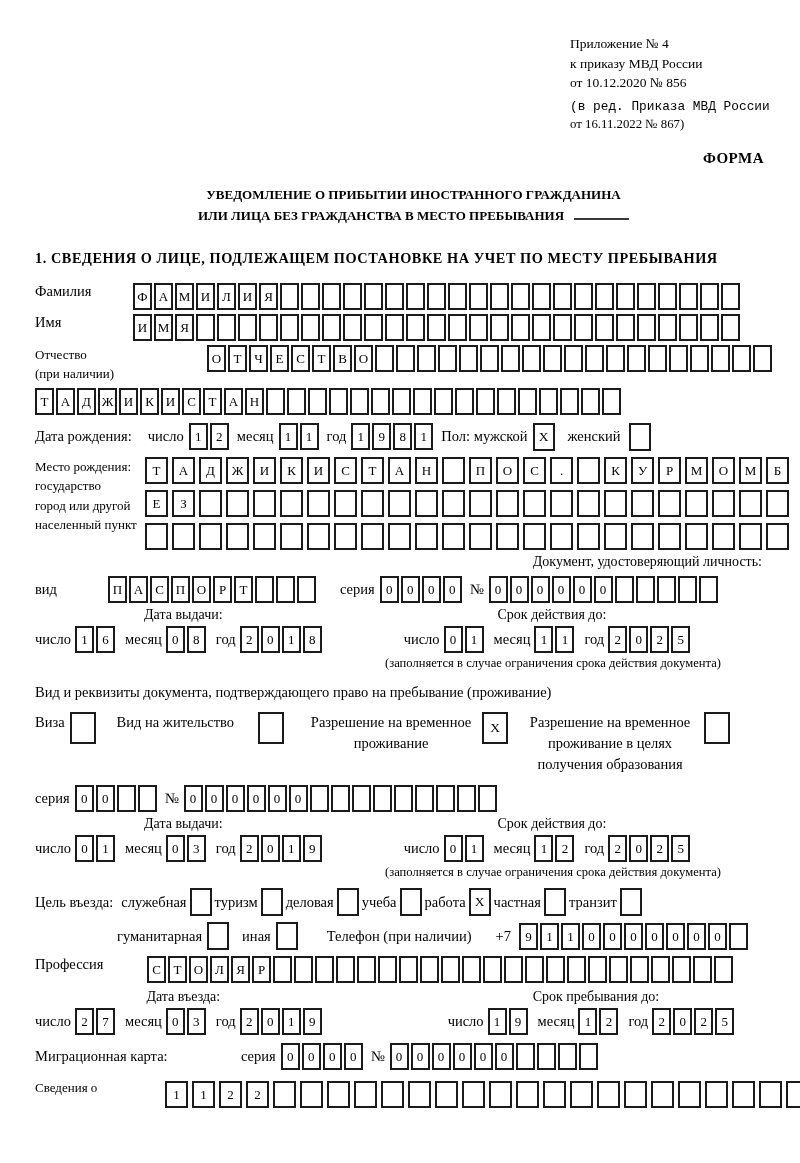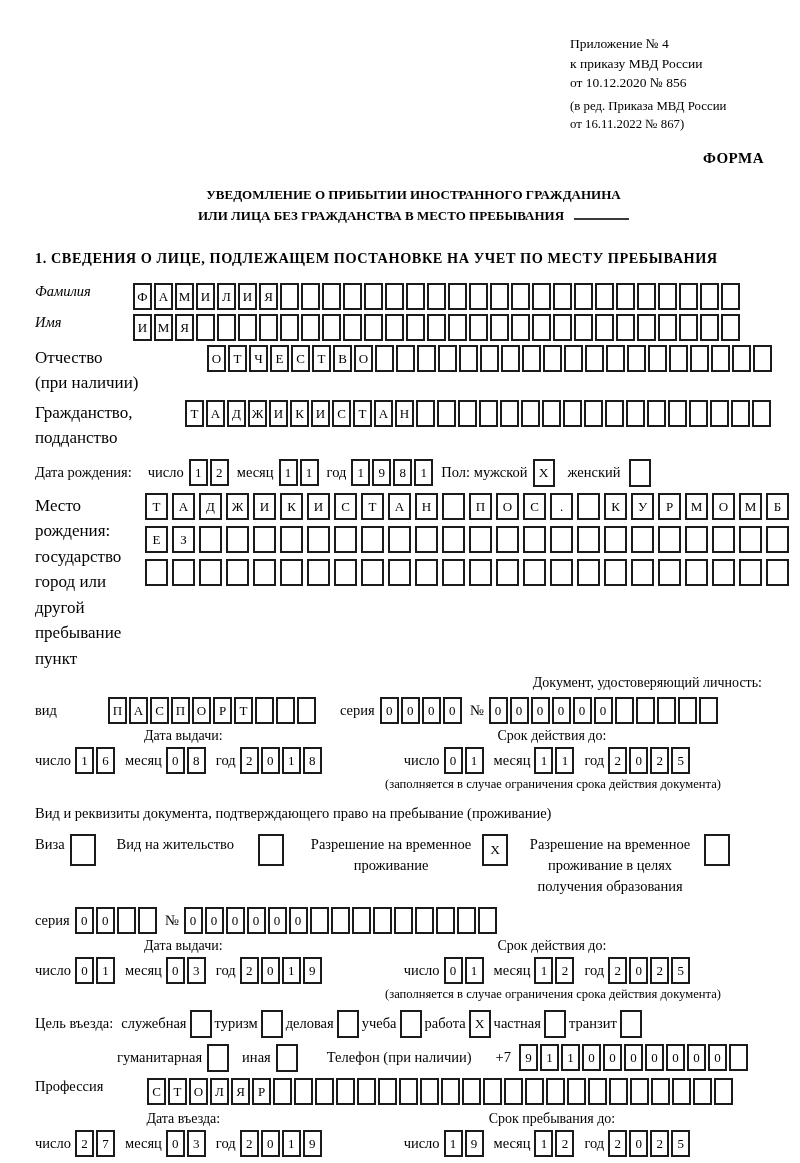--- a/index.html
+++ b/index.html
@@ -6,31 +6,31 @@
   .page{
     width:800px;height:1163px;box-sizing:border-box;
     padding:34px 8px 10px 35px;
     background:#ffffff;color:#000;
     font-family:"Liberation Serif", serif;
     overflow:hidden;position:relative;
   }
   
   .hdr-block{margin-left:535px;font-size:13.5px;line-height:1.45;}
   .hdr-sub{font-size:12.8px;line-height:1.4;}
-  .hdr-sub.first{margin-top:5px;}
+  .hdr-sub.first{margin-top:5px;font-family:Liberation Mono, monospace;}
   .forma{margin-top:16px;margin-right:28px;text-align:right;font-weight:bold;font-size:15px;letter-spacing:0.5px;}
   
   .title{margin-top:18px;text-align:center;font-weight:bold;font-size:13px;line-height:1.55;}
   .title-underline{display:inline-block;width:55px;height:13px;border-bottom:2px solid #3a3a3a;margin-left:10px;}
   .sec-heading{margin-top:24px;margin-bottom:16px;font-weight:bold;font-size:14.3px;letter-spacing:0.55px;}
   
   .row{display:flex;align-items:flex-start;margin-bottom:4px;font-size:14.5px;}
   .lbl{flex:none;}
-  .w98{width:98px;font-style:italic;} .w150{width:150px;} .w172{width:172px;} .w110{width:110px;} .w130{width:130px;}
-  .lbl-multi{flex:none;line-height:1.5;font-size:17px;}
+  .w98{width:98px;} .w150{width:150px;} .w172{width:172px;} .w110{width:110px;} .w130{width:130px;}
+  .lbl-multi{flex:none;line-height:1.5;font-size:13px;}
   .cells{display:flex;flex:none;align-items:flex-start;}
   .cell{
     display:inline-flex;align-items:center;justify-content:center;flex:none;
     width:15px;height:23px;border:2px solid #1b1b1b;margin-right:2px;
     font-size:13px;line-height:1;background:#fff;
   }
   .cells.wide .cell{width:19px;margin-right:4px;}
   .cellcol{display:flex;flex-direction:column;gap:6px;}
   .cellcol.reps{gap:9px;}
   .checkbox{
@@ -190,24 +190,20 @@
         <span class="cell"></span>
         <span class="cell"></span>
         <span class="cell"></span>
         <span class="cell"></span>
         <span class="cell"></span>
         <span class="cell"></span>
       </span>
   </div>
 
   <div class="row">
-    <span class="lbl-multi w150">
-      <div>Гражданство,</div>
-      <div>подданство</div>
-    </span>
     <span class="cells">
         <span class="cell">Т</span>
         <span class="cell">А</span>
         <span class="cell">Д</span>
         <span class="cell">Ж</span>
         <span class="cell">И</span>
         <span class="cell">К</span>
         <span class="cell">И</span>
         <span class="cell">С</span>
         <span class="cell">Т</span>
@@ -256,21 +252,21 @@
     <span class="checkbox">X</span>
     <span class="gap8">женский</span>
     <span class="checkbox gap8"></span>
   </div>
 
   <div class="row" style="margin-top:6px;">
     <span class="lbl-multi w110">
       <div>Место рождения:</div>
       <div>государство</div>
       <div>город или другой</div>
-      <div>пребывание пункт</div>
+      <div>населенный пункт</div>
     </span>
     <span class="cellcol">
       <span class="cells wide">
           <span class="cell">Т</span>
           <span class="cell">А</span>
           <span class="cell">Д</span>
           <span class="cell">Ж</span>
           <span class="cell">И</span>
           <span class="cell">К</span>
           <span class="cell">И</span>
@@ -598,21 +594,21 @@
         <span class="cell"></span>
         <span class="cell"></span>
         <span class="cell"></span>
         <span class="cell"></span>
         <span class="cell"></span>
         <span class="cell"></span>
         <span class="cell"></span>
       </span>
   </div>
 
-  <div class="dates-row" style="margin-top:6px;">
+  <div class="dates-row" style="margin-top:6px;gap:44px;">
     <div class="dateblock left">
       <div class="db-title">Дата въезда:</div>
       <div class="db-line">
         <span>число</span>
         <span class="cells">
             <span class="cell">2</span>
             <span class="cell">7</span>
           </span>
         <span>месяц</span>
         <span class="cells">

